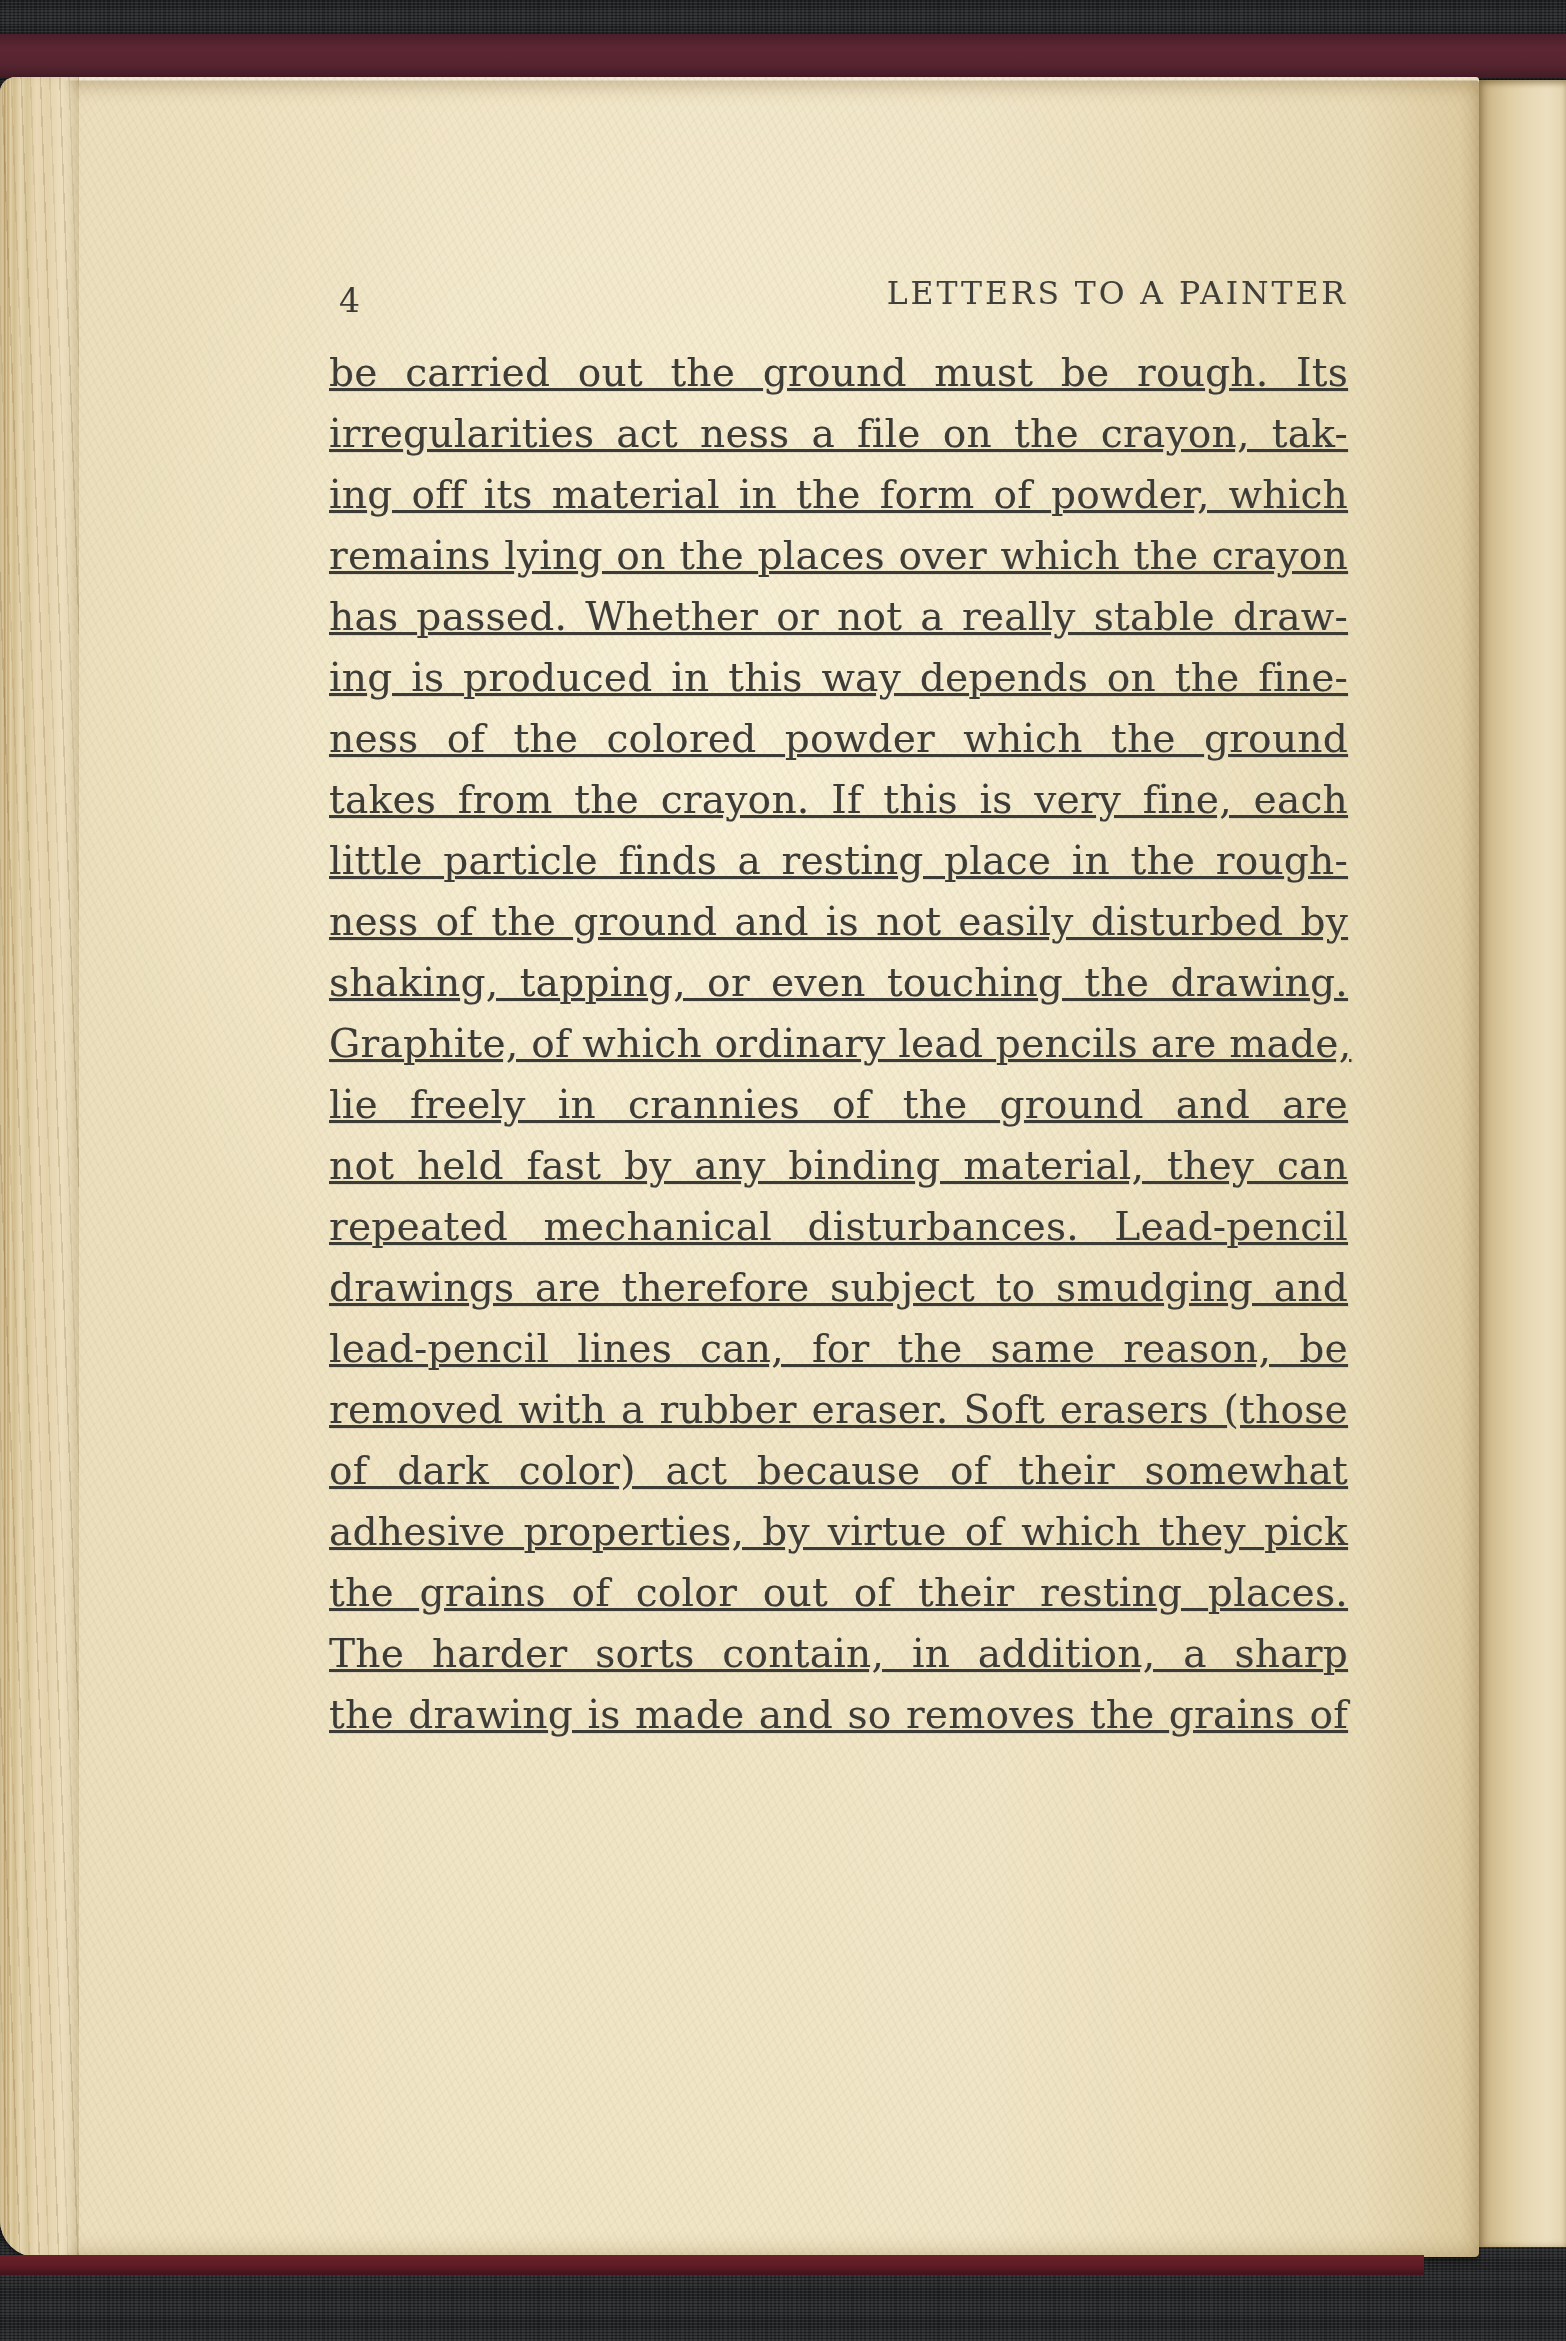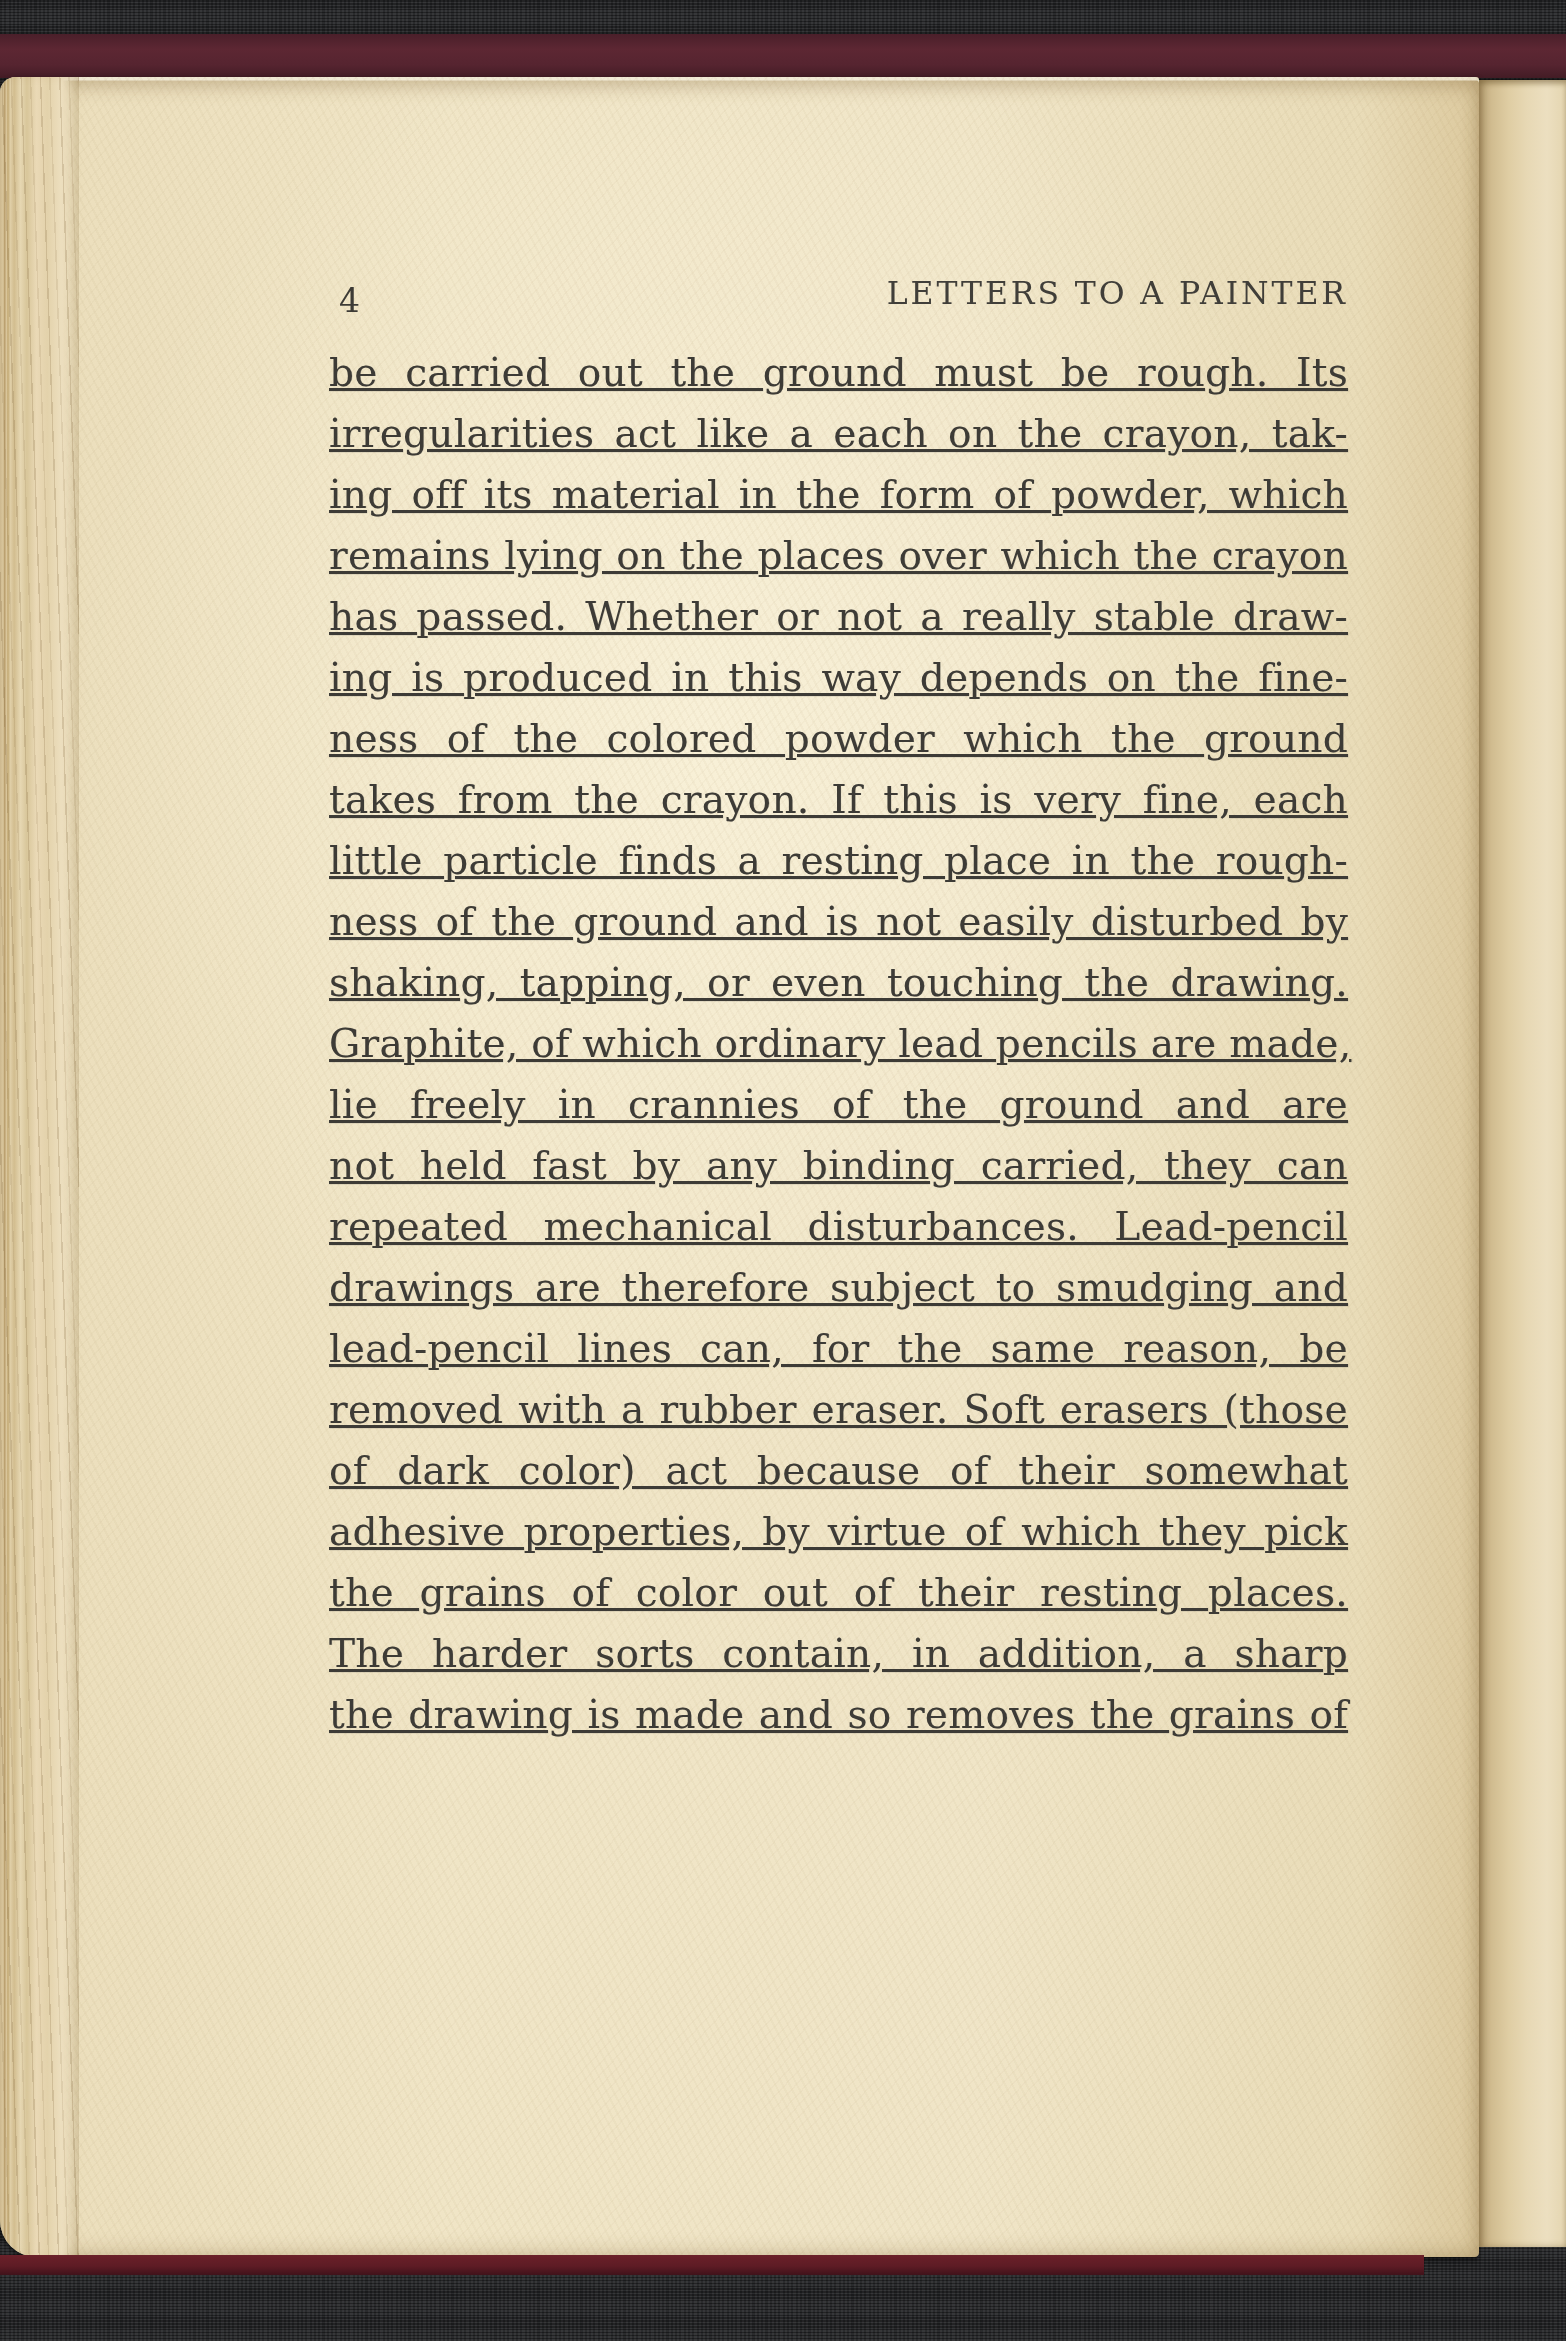--- a/index.html
+++ b/index.html
@@ -122,33 +122,33 @@
 
   <div class="fore-edge"></div>
 
   <div class="leather-bottom"></div>
 
   <div class="text-column">
     <div class="page-number">4</div>
     <div class="running-head">LETTERS TO A PAINTER</div>
     <div class="body-text">
         <div class="line">be carried out the ground must be rough. Its</div>
-        <div class="line">irregularities act like a each on the crayon, tak-</div>
+        <div class="line">irregularities act ness a file on the crayon, tak-</div>
         <div class="line">ing off its material in the form of powder, which</div>
         <div class="line">remains lying on the places over which the crayon</div>
         <div class="line">has passed. Whether or not a really stable draw-</div>
         <div class="line">ing is produced in this way depends on the fine-</div>
         <div class="line">ness of the colored powder which the ground</div>
         <div class="line">takes from the crayon. If this is very fine, each</div>
         <div class="line">little particle finds a resting place in the rough-</div>
         <div class="line">ness of the ground and is not easily disturbed by</div>
         <div class="line">shaking, tapping, or even touching the drawing.</div>
         <div class="line">Graphite, of which ordinary lead pencils are made,</div>
         <div class="line">lie freely in crannies of the ground and are</div>
-        <div class="line">not held fast by any binding carried, they can</div>
+        <div class="line">not held fast by any binding material, they can</div>
         <div class="line">repeated mechanical disturbances. Lead-pencil</div>
         <div class="line">drawings are therefore subject to smudging and</div>
         <div class="line">lead-pencil lines can, for the same reason, be</div>
         <div class="line">removed with a rubber eraser. Soft erasers (those</div>
         <div class="line">of dark color) act because of their somewhat</div>
         <div class="line">adhesive properties, by virtue of which they pick</div>
         <div class="line">the grains of color out of their resting places.</div>
         <div class="line">The harder sorts contain, in addition, a sharp</div>
         <div class="line">the drawing is made and so removes the grains of</div>
       </div>

